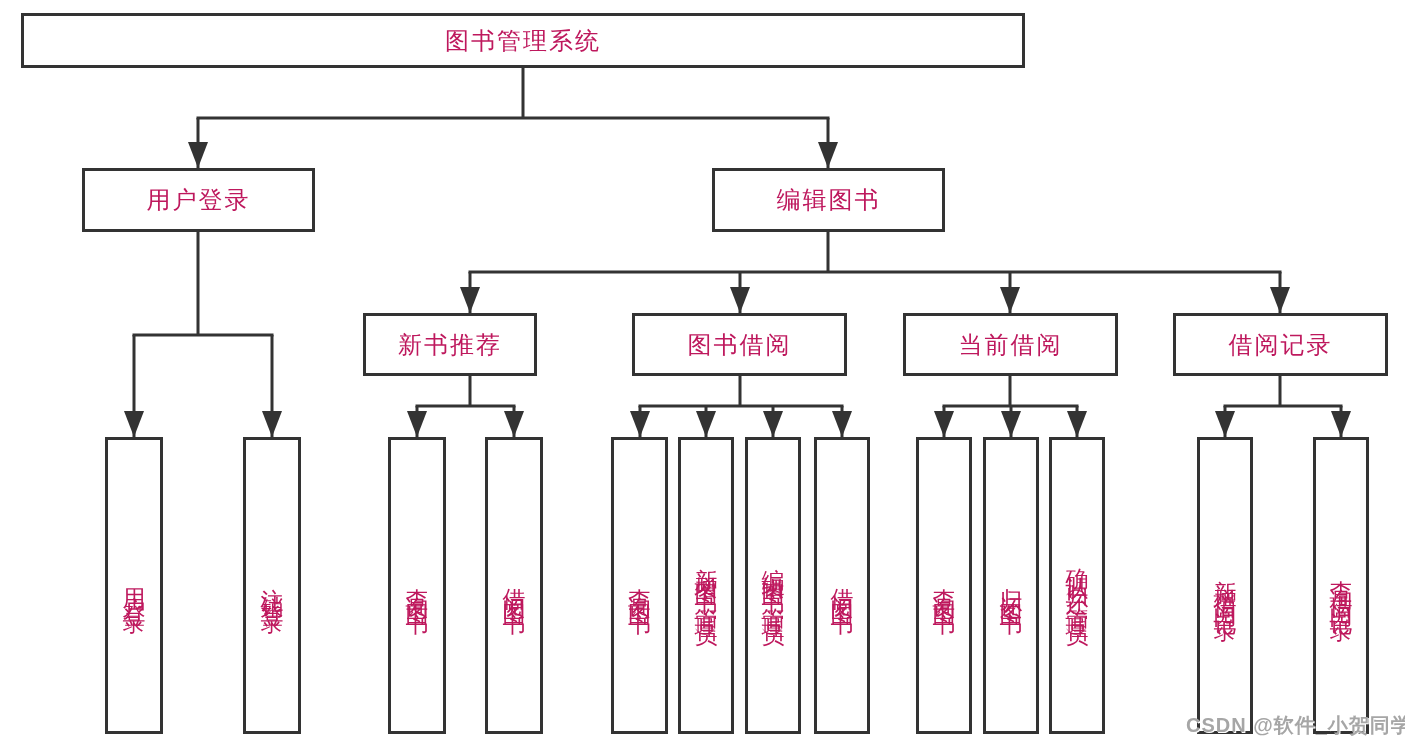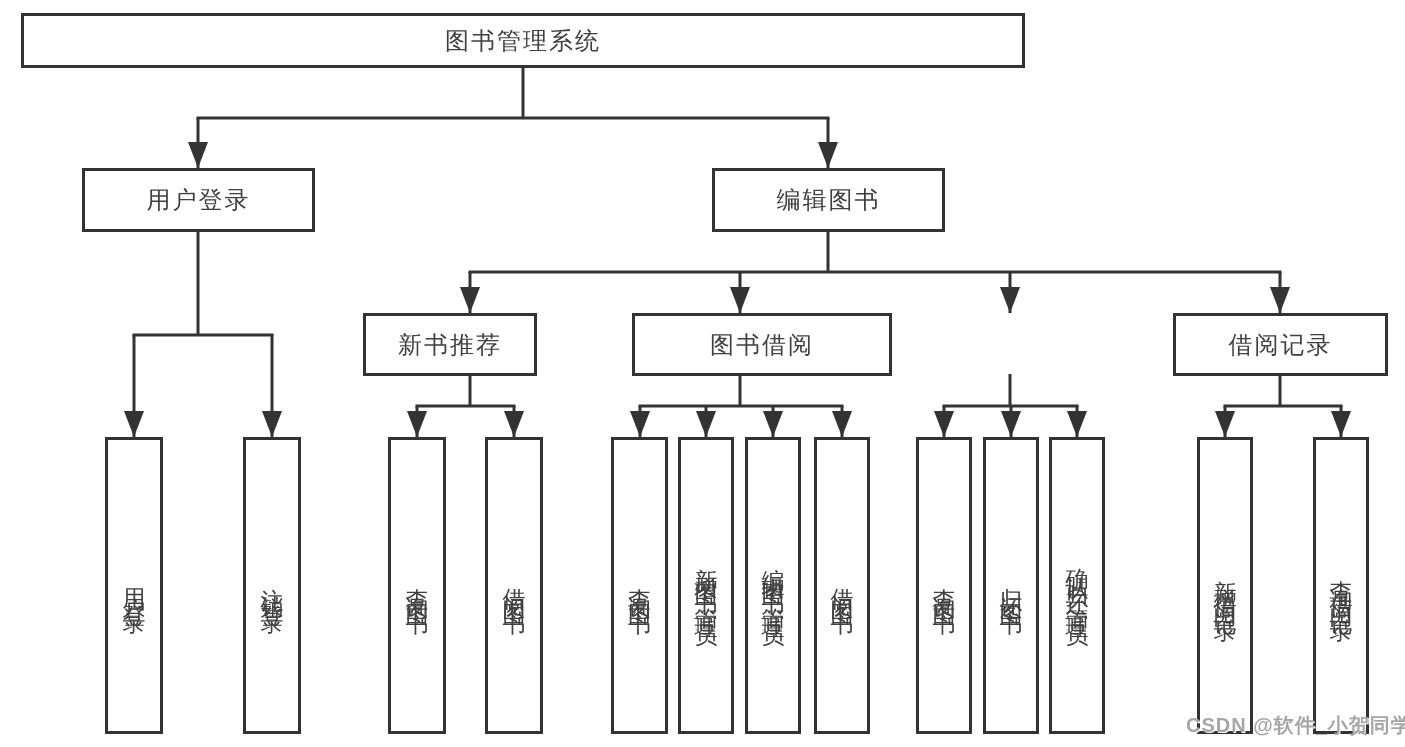--- a/index.html
+++ b/index.html
@@ -23,21 +23,21 @@
     height: 747px;
   }
   .node {
     position: absolute;
     box-sizing: border-box;
     border: 3px solid #333333;
     background: #ffffff;
     display: flex;
     align-items: center;
     justify-content: center;
-    color: #404040;
+    color: #be185d;
     font-size: 24px;
     letter-spacing: 2px;
     text-align: center;
     white-space: nowrap;
   }
   .vnode {
     writing-mode: vertical-rl;
     text-orientation: mixed;
     font-size: 23px;
     letter-spacing: 8px;
@@ -116,21 +116,22 @@
       <line x1="1341" y1="406" x2="1341" y2="437" marker-end="url(#arrowhead)"></line>
     </g>
   </svg>
 
   <div class="node" style="left:21px; top:13px; width:1004px; height:55px;">图书管理系统</div>
 
   <div class="node" style="left:82px; top:168px; width:233px; height:64px;">用户登录</div>
   <div class="node" style="left:712px; top:168px; width:233px; height:64px;">编辑图书</div>
 
   <div class="node" style="left:363px; top:313px; width:174px; height:63px;">新书推荐</div>
-  <div class="node" style="left:632px; top:313px; width:260px; height:63px;">图书借阅</div>
+  <div class="node" style="left:632px; top:313px; width:215px; height:63px;">图书借阅</div>
+  <div class="node" style="left:903px; top:313px; width:215px; height:63px;">当前借阅</div>
   <div class="node" style="left:1173px; top:313px; width:215px; height:63px;">借阅记录</div>
 
   <div class="node vnode" style="left:105px; top:437px; width:58px; height:297px;">用户登录</div>
   <div class="node vnode" style="left:243px; top:437px; width:58px; height:297px;">注销登录</div>
 
   <div class="node vnode" style="left:388px; top:437px; width:58px; height:297px;">查询图书</div>
   <div class="node vnode" style="left:485px; top:437px; width:58px; height:297px;">借阅图书</div>
 
   <div class="node vnode" style="left:611px; top:437px; width:57px; height:297px;">查询图书</div>
   <div class="node vnode" style="left:678px; top:437px; width:56px; height:297px;">新增图书（管理员）</div>

